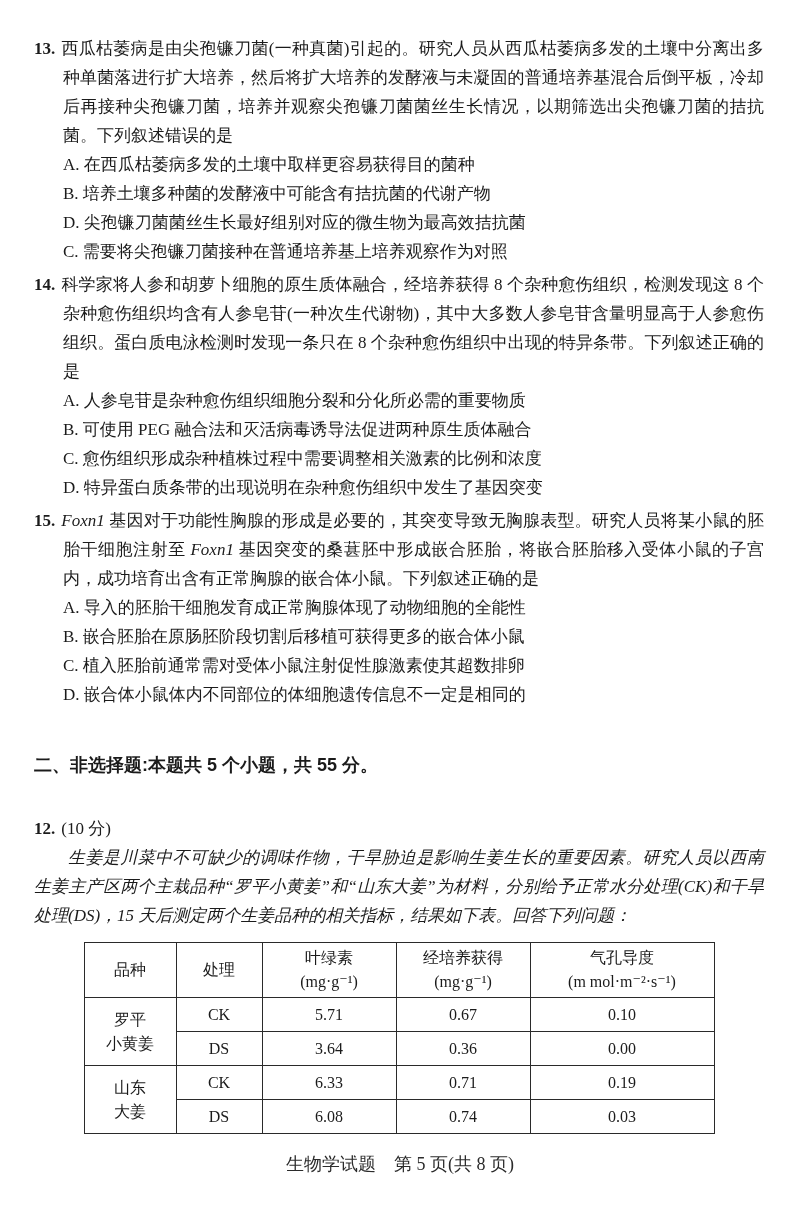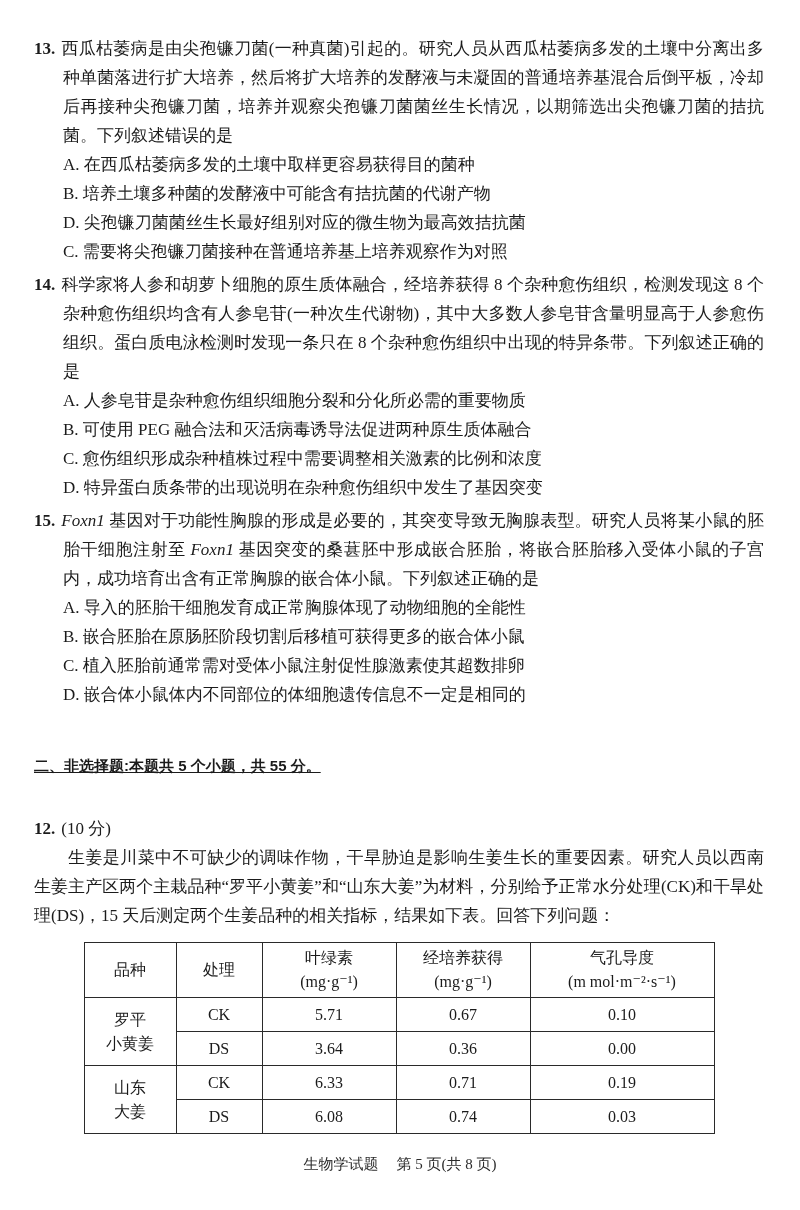--- a/index.html
+++ b/index.html
@@ -22,27 +22,26 @@
   .q-stem-line { padding-left: 29px; text-indent: -29px; text-align: justify; }
   .q-num { font-weight: bold; margin-right: 6px; }
   .gene { font-style: italic; font-family: "Liberation Serif", serif; }
   .option { padding-left: 29px; text-align: justify; }
 
   .section-heading {
     margin-top: 42px;
     margin-bottom: 34px;
     font-family: "Liberation Sans", "DejaVu Sans", sans-serif;
     font-weight: bold;
-    font-size: 15px;
+    font-size: 18px;
     line-height: 29px;
-    text-decoration: underline;
   }
 
   .q16-head { }
-  .para { text-indent: 2em; text-align: justify; }
+  .para { text-indent: 2em; text-align: justify; font-style: italic; }
 
   table.data-table {
     margin: 12px auto 0 auto;
     border-collapse: collapse;
     table-layout: fixed;
   }
   table.data-table th, table.data-table td {
     border: 1px solid #2a2a2a;
     text-align: center;
     vertical-align: middle;
@@ -59,21 +58,21 @@
   col.c-cond { width: 184px; }
   table.data-table td.num-cell { height: 34px; text-align: center; }
 
   .page-footer {
     position: absolute;
     left: 0; right: 0;
     top: 1150px;
     display: flex;
     justify-content: center;
     gap: 18px;
-    font-size: 15px;
+    font-size: 18px;
     color: #2b2b2b;
   }
 </style>
 </head>
 <body>
 
 <div class="page">
 
   <section class="question">
     <p class="q-stem-line"><b class="q-num">13.</b><span>西瓜枯萎病是由尖孢镰刀菌(一种真菌)引起的。研究人员从西瓜枯萎病多发的土壤中分离出多种单菌落进行扩大培养，然后将扩大培养的发酵液与未凝固的普通培养基混合后倒平板，冷却后再接种尖孢镰刀菌，培养并观察尖孢镰刀菌菌丝生长情况，以期筛选出尖孢镰刀菌的拮抗菌。下列叙述错误的是</span></p>

